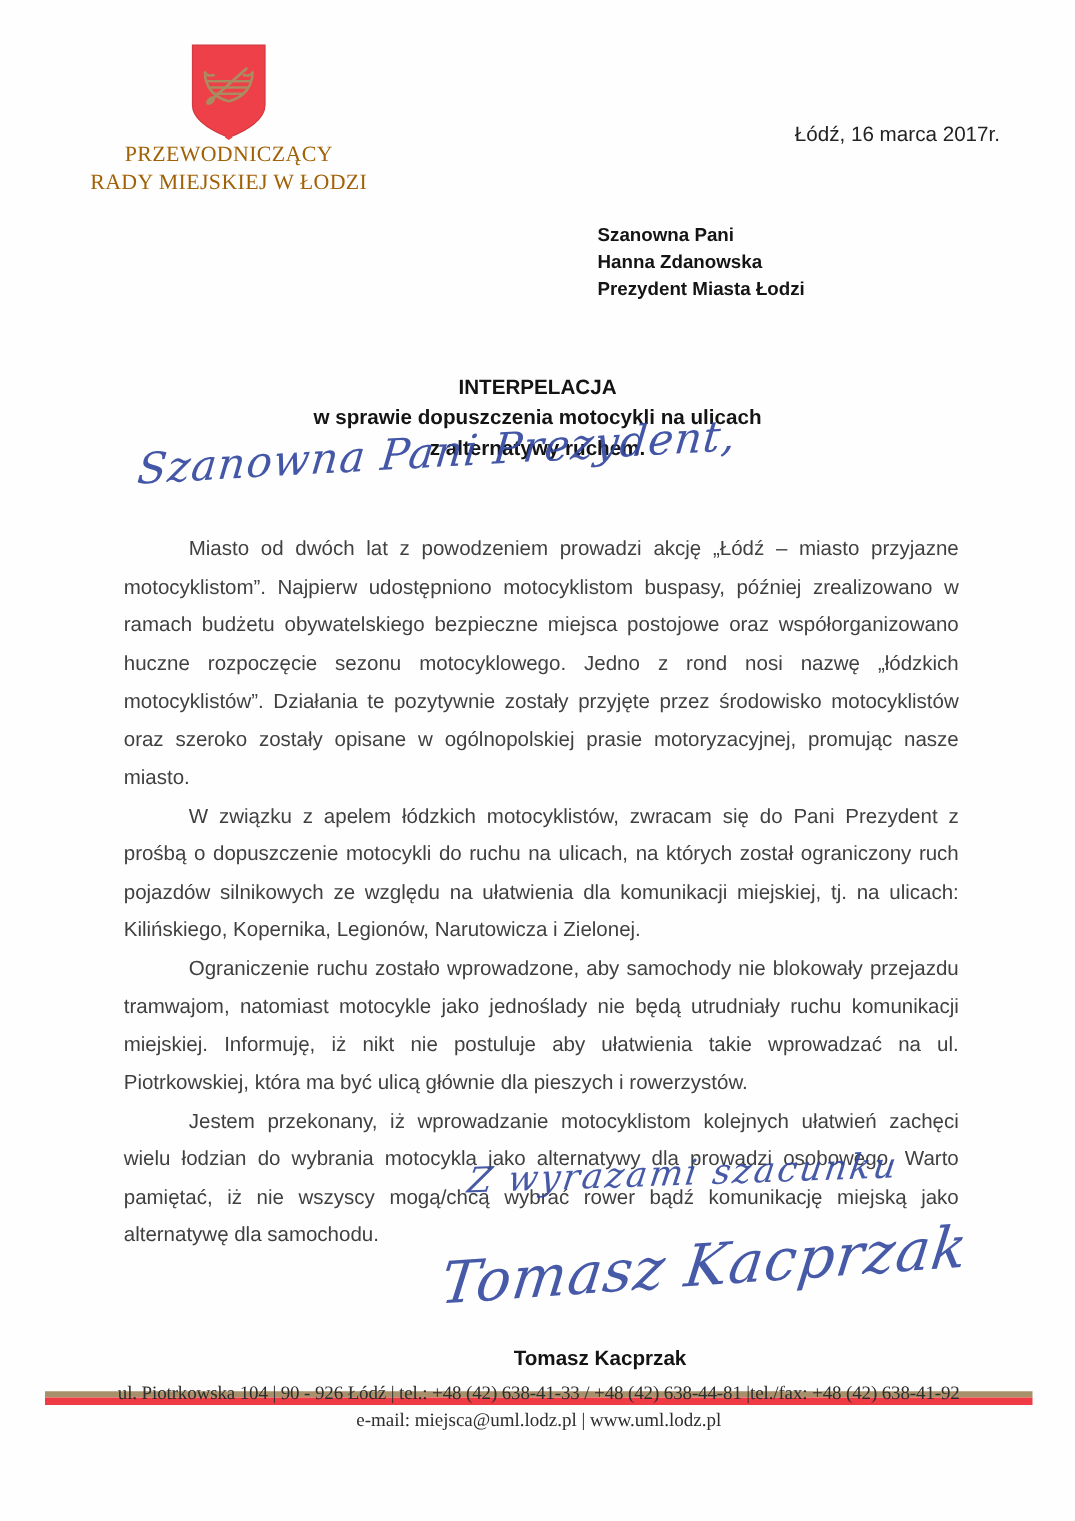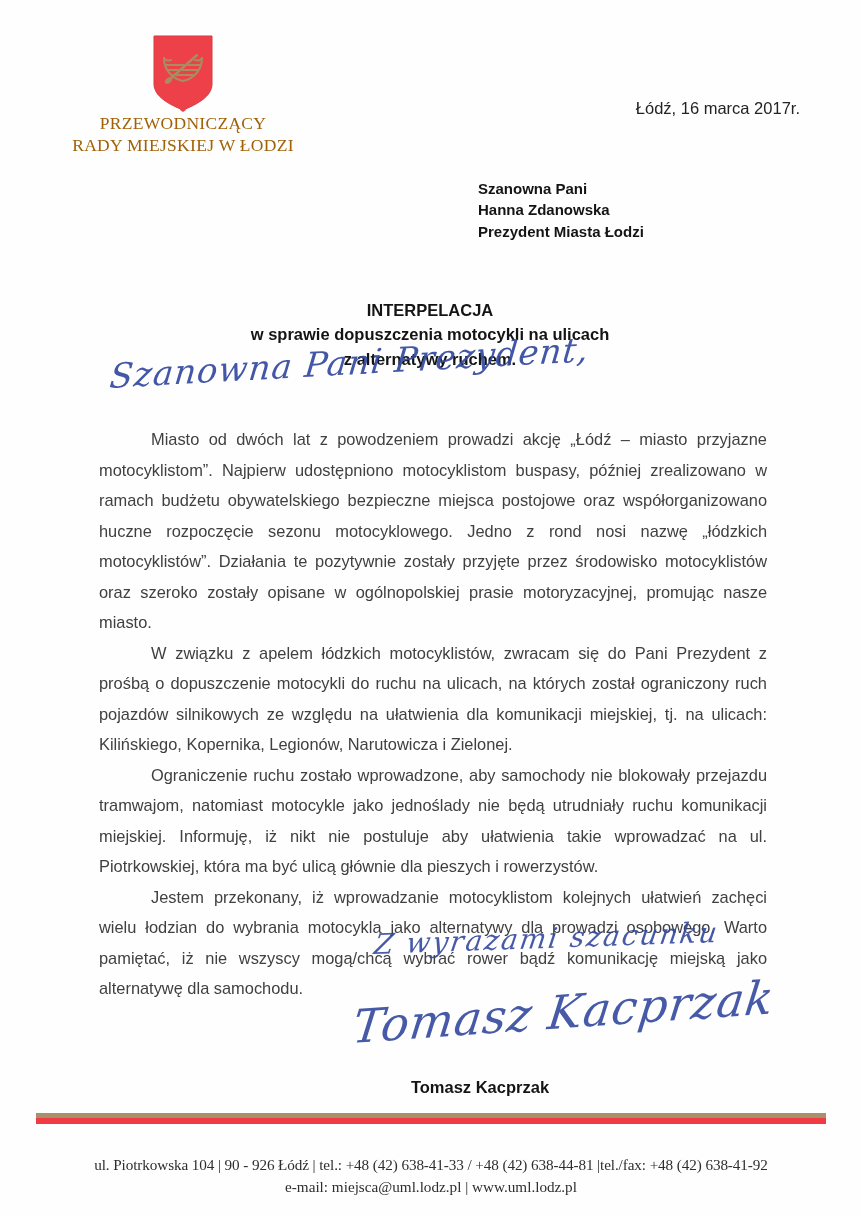--- a/index.html
+++ b/index.html
@@ -186,21 +186,21 @@
     background: #a8916a;
   }
   .footer-rule .bar-bottom {
     height: 6px;
     width: 100%;
     background: #f03a44;
   }
   .footer-text {
     position: absolute;
     left: 36px;
-    top: 1154px;
+    top: 1104px;
     width: 790px;
     text-align: center;
     font-family: "Liberation Serif", serif;
     font-size: 15.2px;
     line-height: 1.42;
     color: #2d2d2d;
   }
   .footer-text .f-line { display: block; white-space: nowrap; }
   .footer-text .f-line-1 { letter-spacing: -0.1px; }
 </style>

